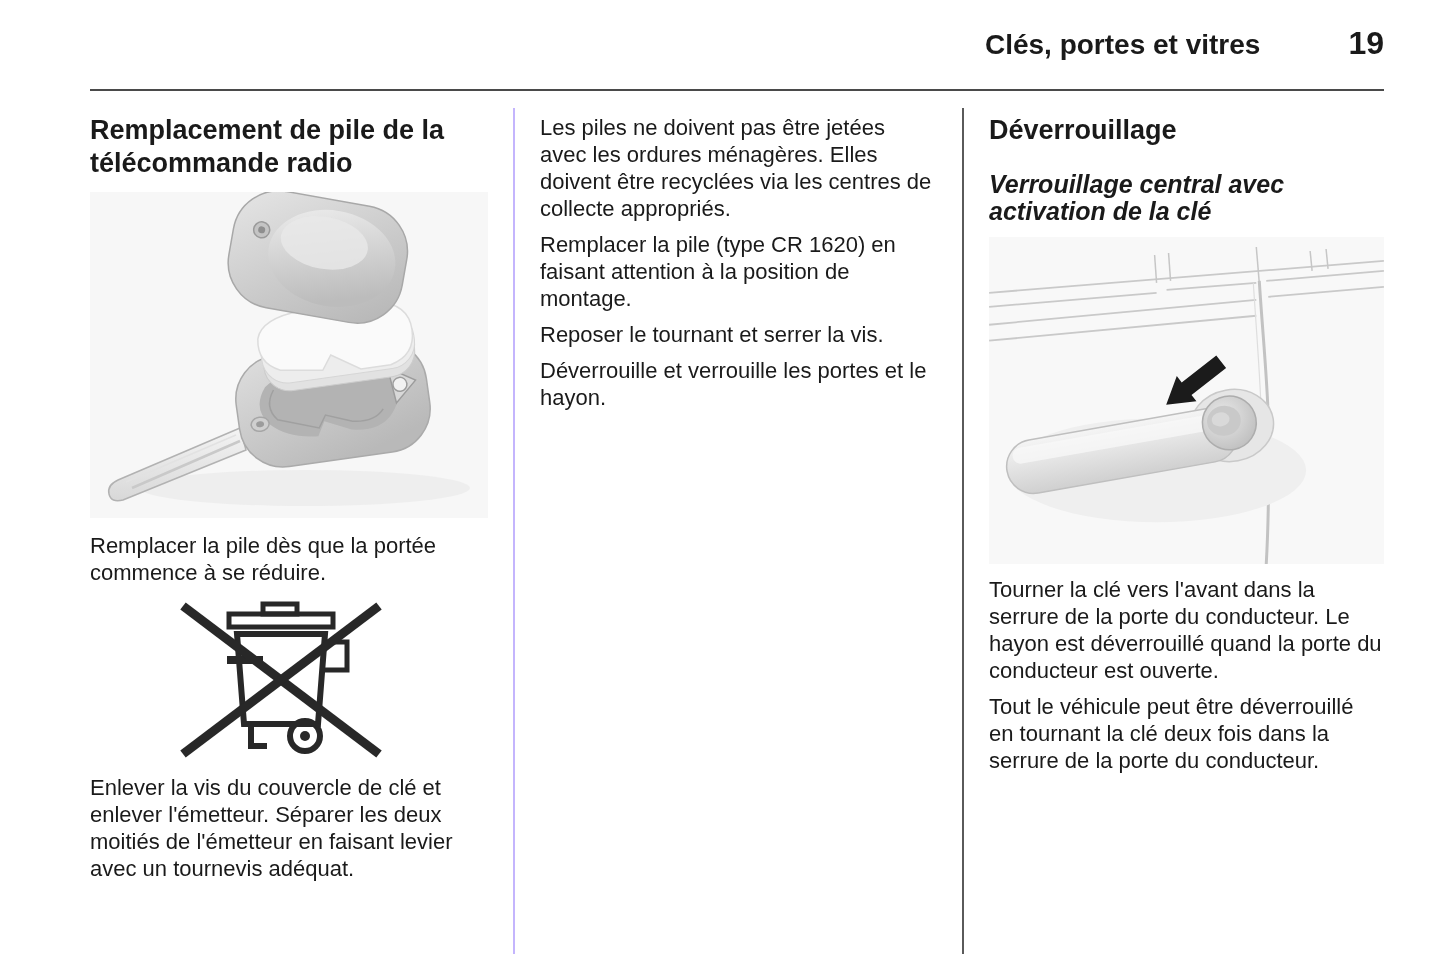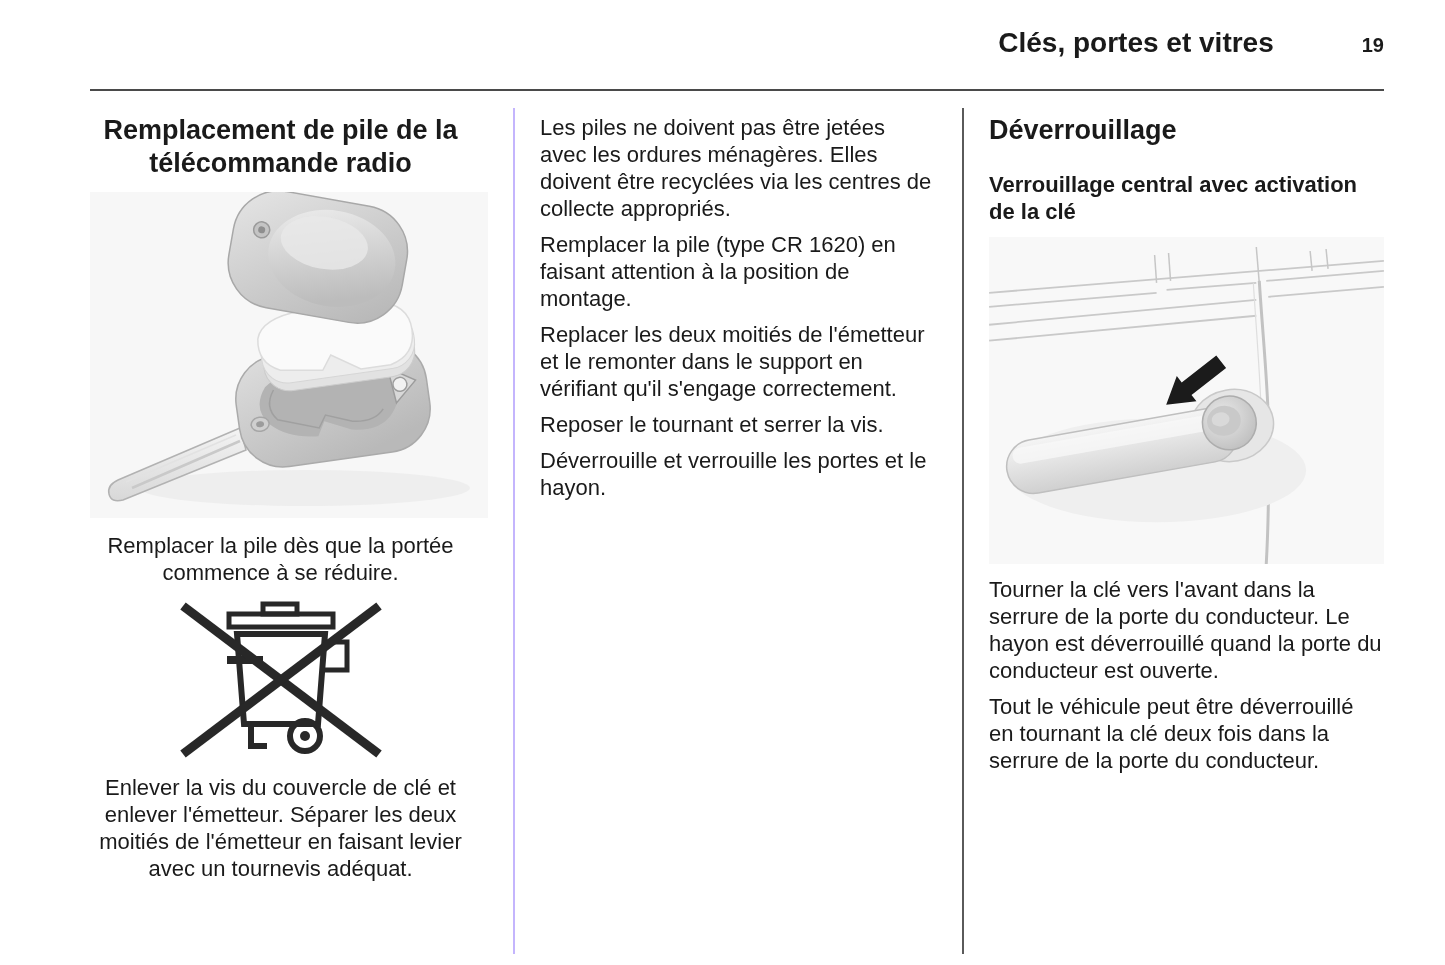--- a/index.html
+++ b/index.html
@@ -5,29 +5,29 @@
   html,body{margin:0;padding:0;background:#ffffff;}
   .page{
     position:relative;width:1445px;height:965px;background:#ffffff;overflow:hidden;
     font-family:"Liberation Sans","DejaVu Sans",sans-serif;color:#1a1a1a;
     -webkit-font-smoothing:antialiased;
   }
   .content{position:absolute;left:90px;top:26px;width:1294px;}
   .page-header{border-bottom:2px solid #4a4a4a;padding-bottom:27px;}
   .header-row{display:flex;justify-content:flex-end;align-items:baseline;}
   .chapter-title{font-size:28px;line-height:34px;font-weight:bold;}
-  .page-number{font-size:20px;line-height:34px;font-weight:bold;margin-left:88px;text-align:right;}
+  .page-number{font-size:32px;line-height:34px;font-weight:bold;margin-left:88px;text-align:right;}
   .columns{display:grid;grid-template-columns:423px 449px 422px;margin-top:17px;min-height:846px;}
   .col{padding-top:6px;box-sizing:border-box;}
-  .col-1{padding-right:42px;text-align:center;}
+  .col-1{padding-right:42px;}
   .col-2{border-left:2px solid #c4b5fd;padding-left:25px;padding-right:25px;}
   .col-3{border-left:2px solid #5a5a5a;padding-left:25px;}
   h2.sect{font-size:27px;line-height:33px;font-weight:bold;margin:0 0 12px 0;}
   h1.sect{font-size:32px;line-height:38px;font-weight:bold;margin:24px 0 10px 0;}
-  h3.sub{font-size:22px;line-height:27px;font-weight:bold;margin:24px 0 12px 0;}
+  h3.sub{font-size:25px;line-height:27px;font-weight:bold;margin:24px 0 12px 0;font-style:italic;}
   p.body{font-size:22px;line-height:27px;margin:0 0 9px 0;}
   figure{margin:0;}
   .fig-key{margin:6px 0 10px 0;}
   .fig-weee{margin:10px 0 10px 0;display:flex;justify-content:center;}
   .fig-handle{margin:2px 0 8px 0;}
 </style>
 </head>
 <body>
 
 <div class="page">
@@ -116,21 +116,20 @@
             </g>
           </svg>
         </figure>
 
         <p class="body">Enlever la vis du couvercle de clé et enlever l'émetteur. Séparer les deux moitiés de l'émetteur en faisant levier avec un tournevis adéquat.</p>
       </section>
 
       <section class="col col-2">
         <p class="body">Les piles ne doivent pas être jetées avec les ordures ménagères. Elles doivent être recyclées via les centres de collecte appropriés.</p>
         <p class="body">Remplacer la pile (type CR 1620) en faisant attention à la position de montage.</p>
-        <p class="body">Replacer les deux moitiés de l'émetteur et le remonter dans le support en vérifiant qu'il s'engage correctement.</p>
         <p class="body">Reposer le tournant et serrer la vis.</p>
         <p class="body">Déverrouille et verrouille les portes et le hayon.</p>
       </section>
 
       <section class="col col-3">
         <h2 class="sect" style="margin-bottom:12px;">Déverrouillage</h2>
         <h3 class="sub">Verrouillage central avec activation de la clé</h3>
 
         <figure class="fig-handle">
           <svg width="395" height="327" viewBox="0 0 396 328">

